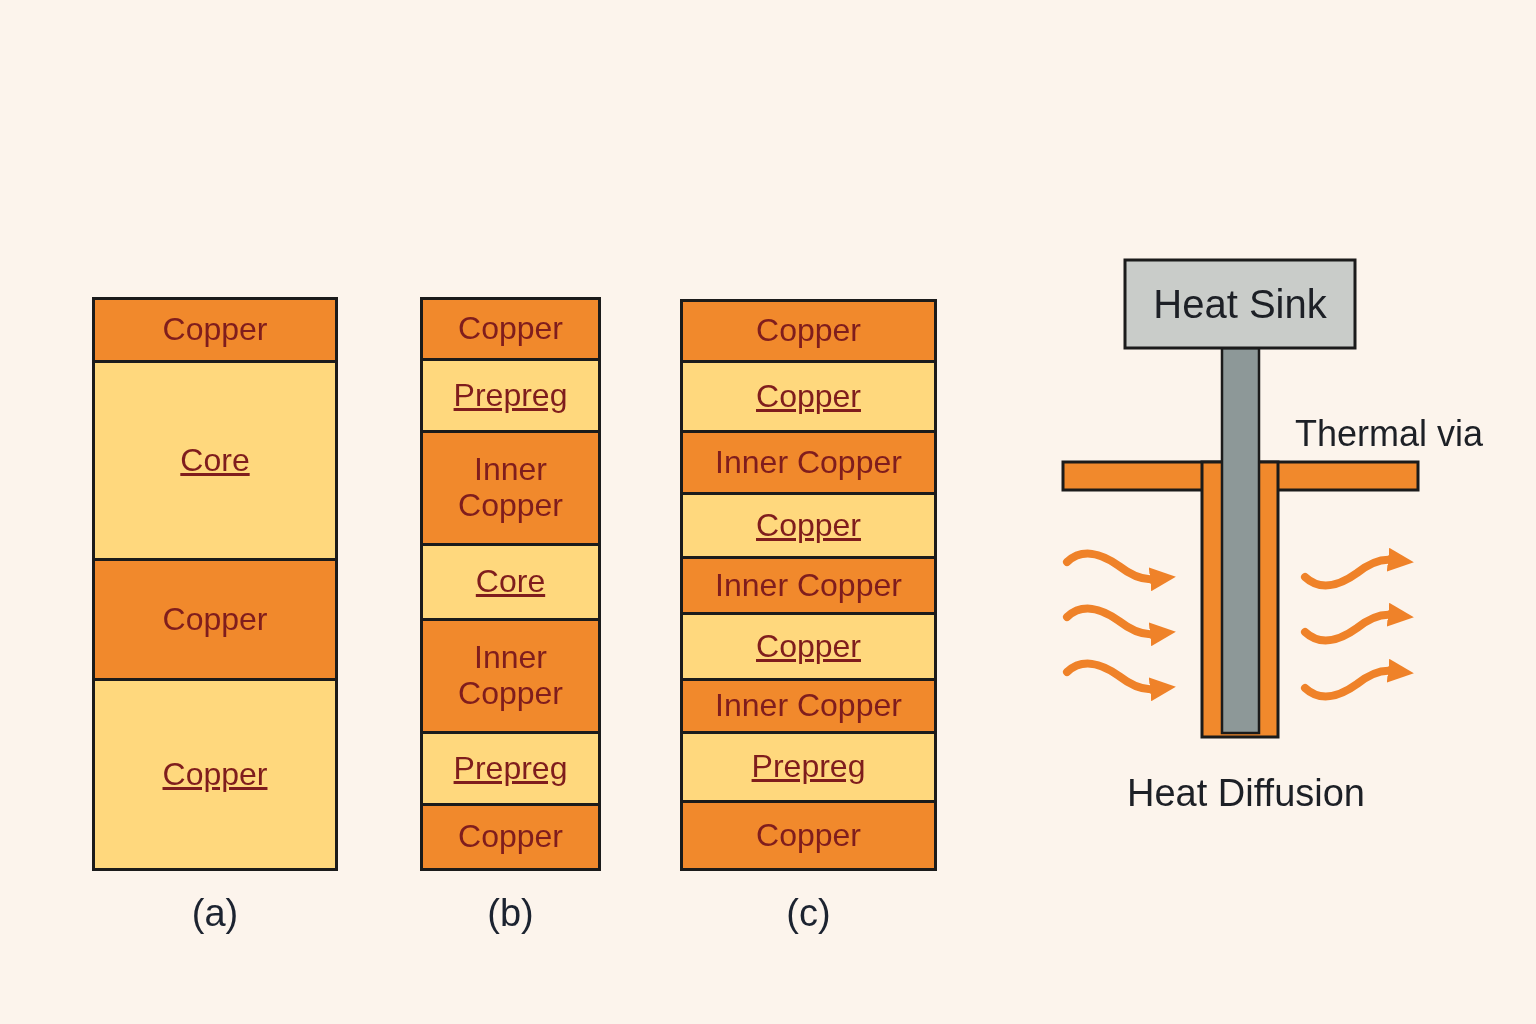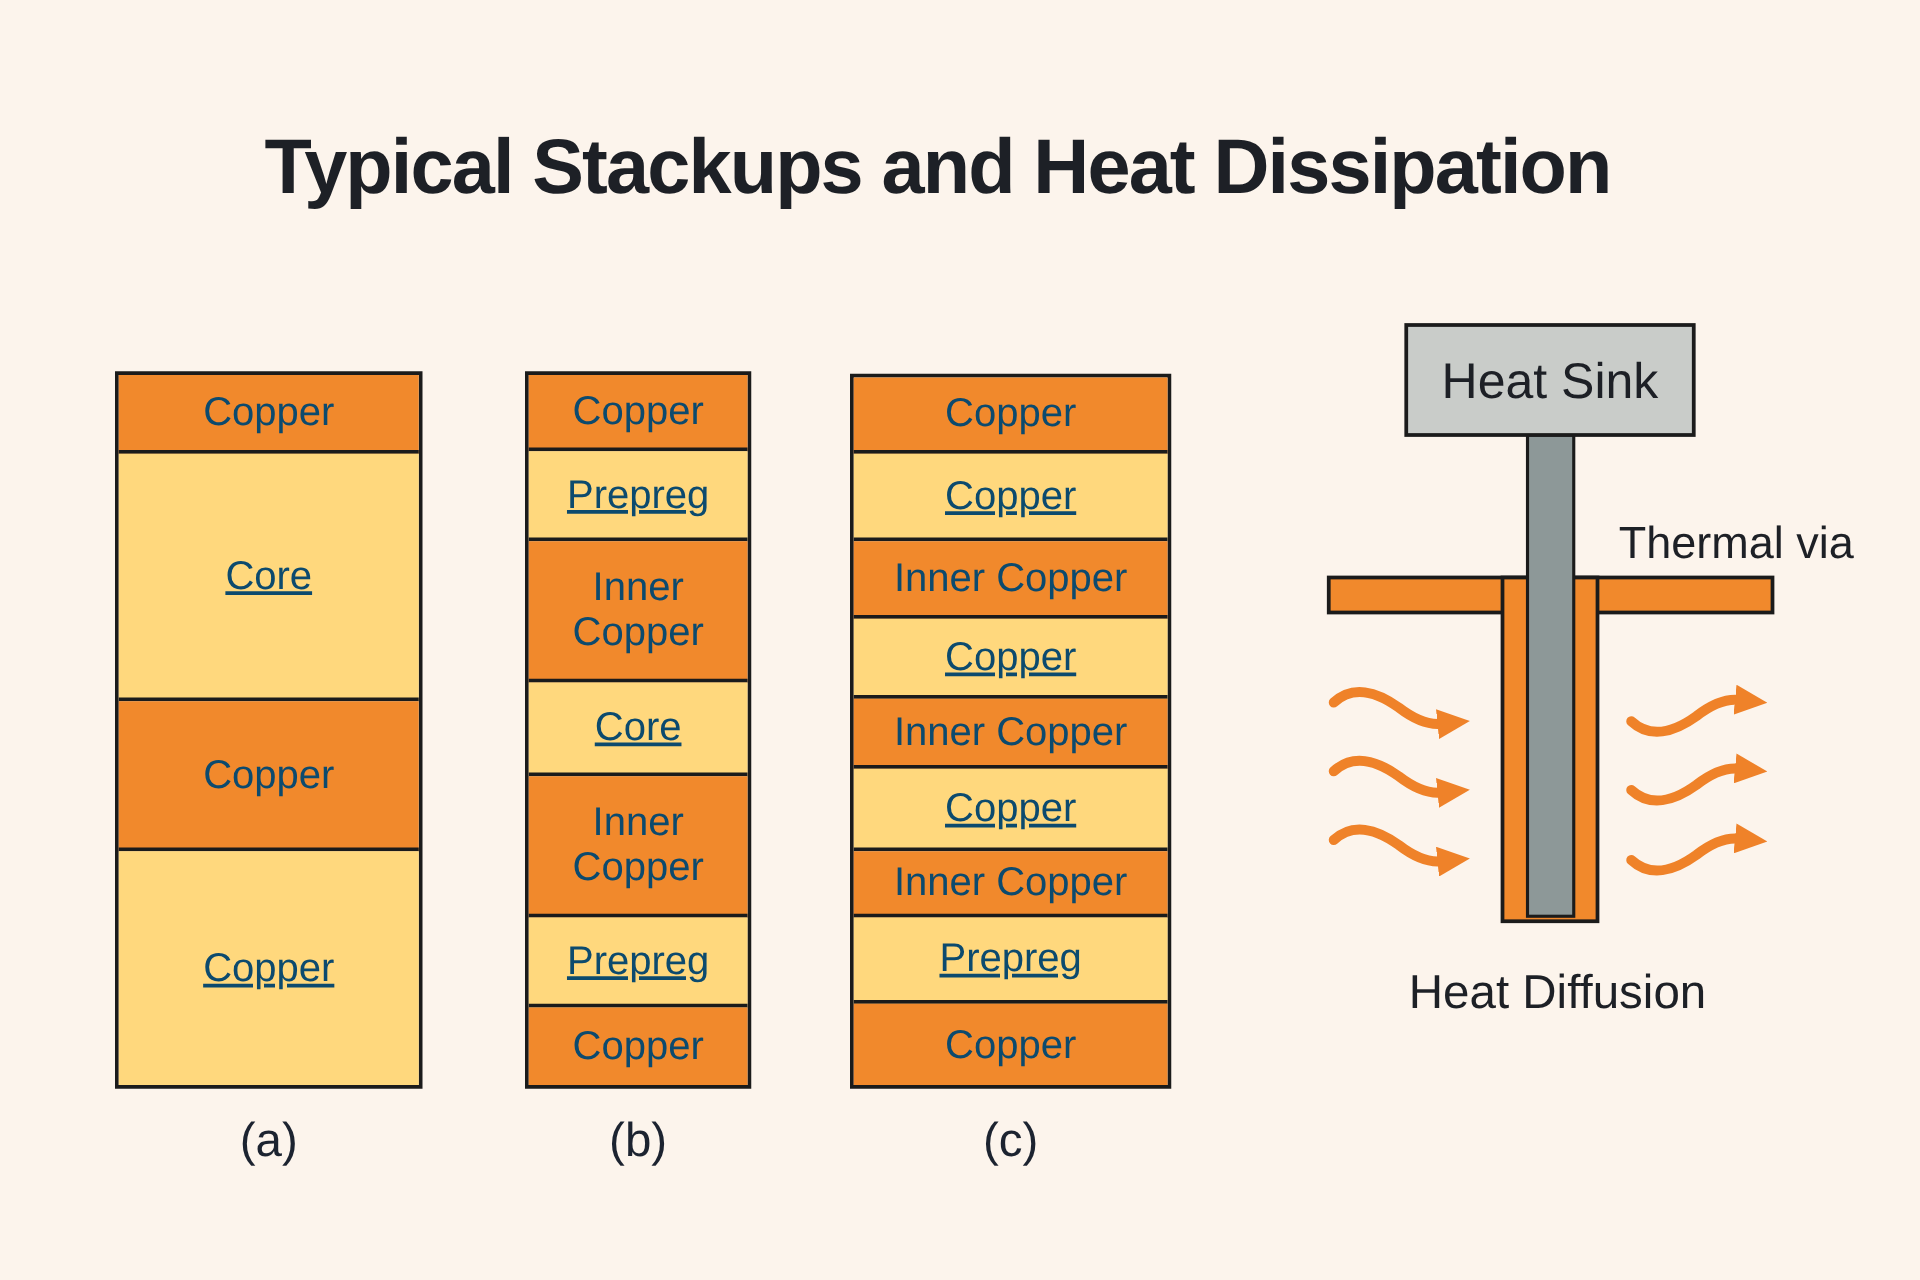--- a/index.html
+++ b/index.html
@@ -32,21 +32,21 @@
   }
   .layer {
     box-sizing: border-box;
     border-bottom: 3px solid #1B1B1B;
     display: flex;
     align-items: center;
     justify-content: center;
     text-align: center;
     font-size: 32px;
     line-height: 1.12;
-    color: #0c4a6e;
+    color: #7f1d1d;
   }
   .layer:last-child { border-bottom: none; }
   .orange { background: #F1892C; }
   .yellow { background: #FFD87D; text-decoration: underline; }
 
   #stack-a { left: 92px;  top: 297px; width: 246px; height: 574px; }
   #stack-b { left: 420px; top: 297px; width: 181px; height: 574px; }
   #stack-c { left: 680px; top: 299px; width: 257px; height: 572px; }
 
   
@@ -92,21 +92,20 @@
   svg text {
     font-family: "Liberation Sans", "DejaVu Sans", sans-serif;
     fill: #1D2026;
   }
 </style>
 </head>
 <body>
 
 <div id="canvas">
 
-  <div class="title">Typical Stackups and Heat Dissipation</div>
 
   <div class="stack" id="stack-a">
     <div class="layer l0 orange">Copper</div>
     <div class="layer l1 yellow">Core</div>
     <div class="layer l2 orange">Copper</div>
     <div class="layer l3 yellow">Copper</div>
   </div>
 
   <div class="stack" id="stack-b">
     <div class="layer l0 orange">Copper</div>

